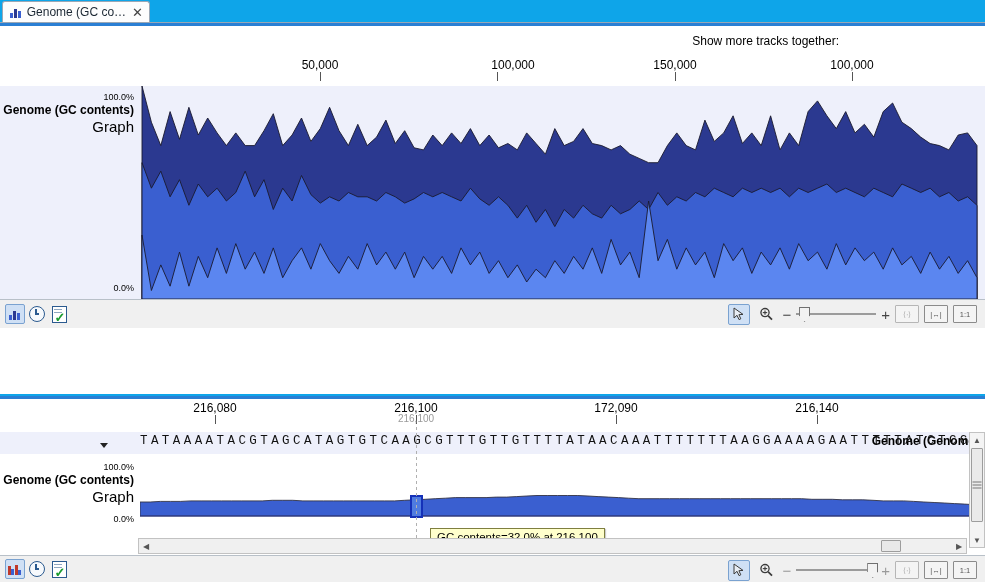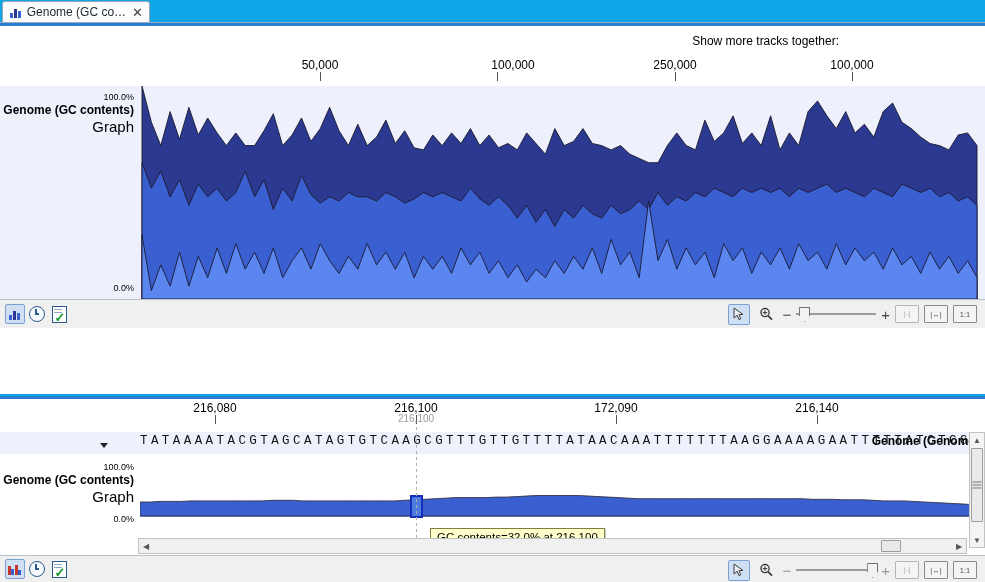--- a/index.html
+++ b/index.html
@@ -182,21 +182,21 @@
   <div class="toolrow">
     <div class="showmore">Show more tracks together:</div>
   </div>
 
   <div class="ruler" style="height:30px;">
     <div id="top-ticks">
         <div class="tl" style="left: 320px; top: 2px;">50,000</div>
         <div class="tk" style="left: 320px; top: 16px;"></div>
         <div class="tl" style="left: 513px; top: 2px;">100,000</div>
         <div class="tk" style="left: 497px; top: 16px;"></div>
-        <div class="tl" style="left: 675px; top: 2px;">250,000</div>
+        <div class="tl" style="left: 675px; top: 2px;">150,000</div>
         <div class="tk" style="left: 675px; top: 16px;"></div>
         <div class="tl" style="left: 852px; top: 2px;">100,000</div>
         <div class="tk" style="left: 852px; top: 16px;"></div>
       </div>
   </div>
 
   <div class="graphwrap" style="height:213px;">
     <div class="gutter">
       <div class="lbl-right ax-pct" style="top:6px;">100.0%</div>
       <div class="lbl-right trk-name" style="top:17px;">Genome (GC contents)</div>

